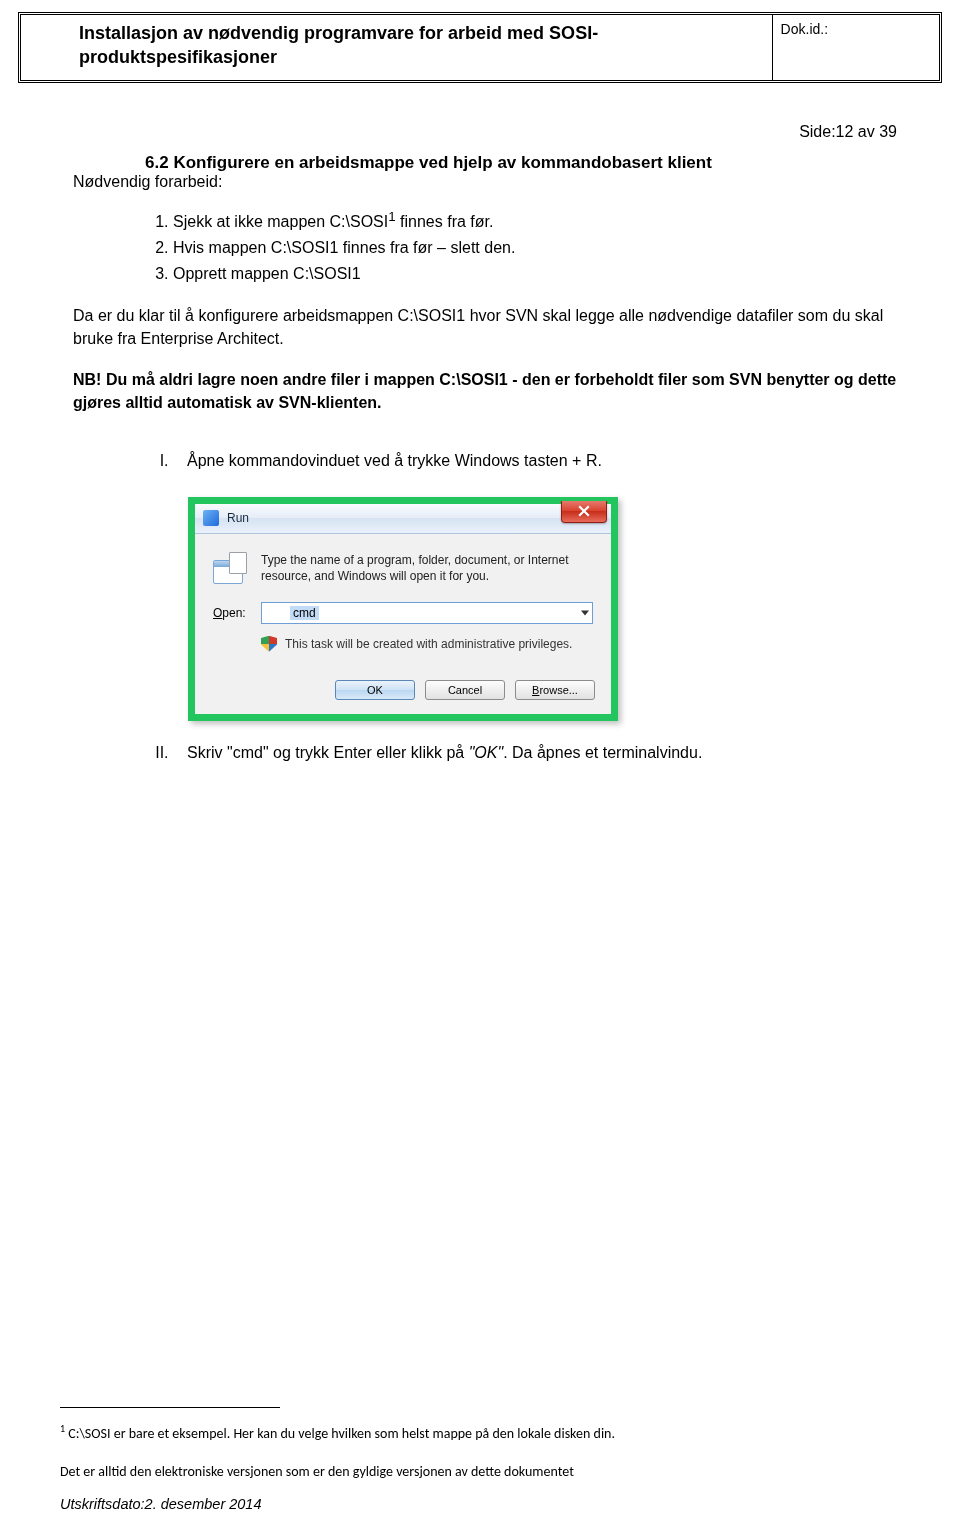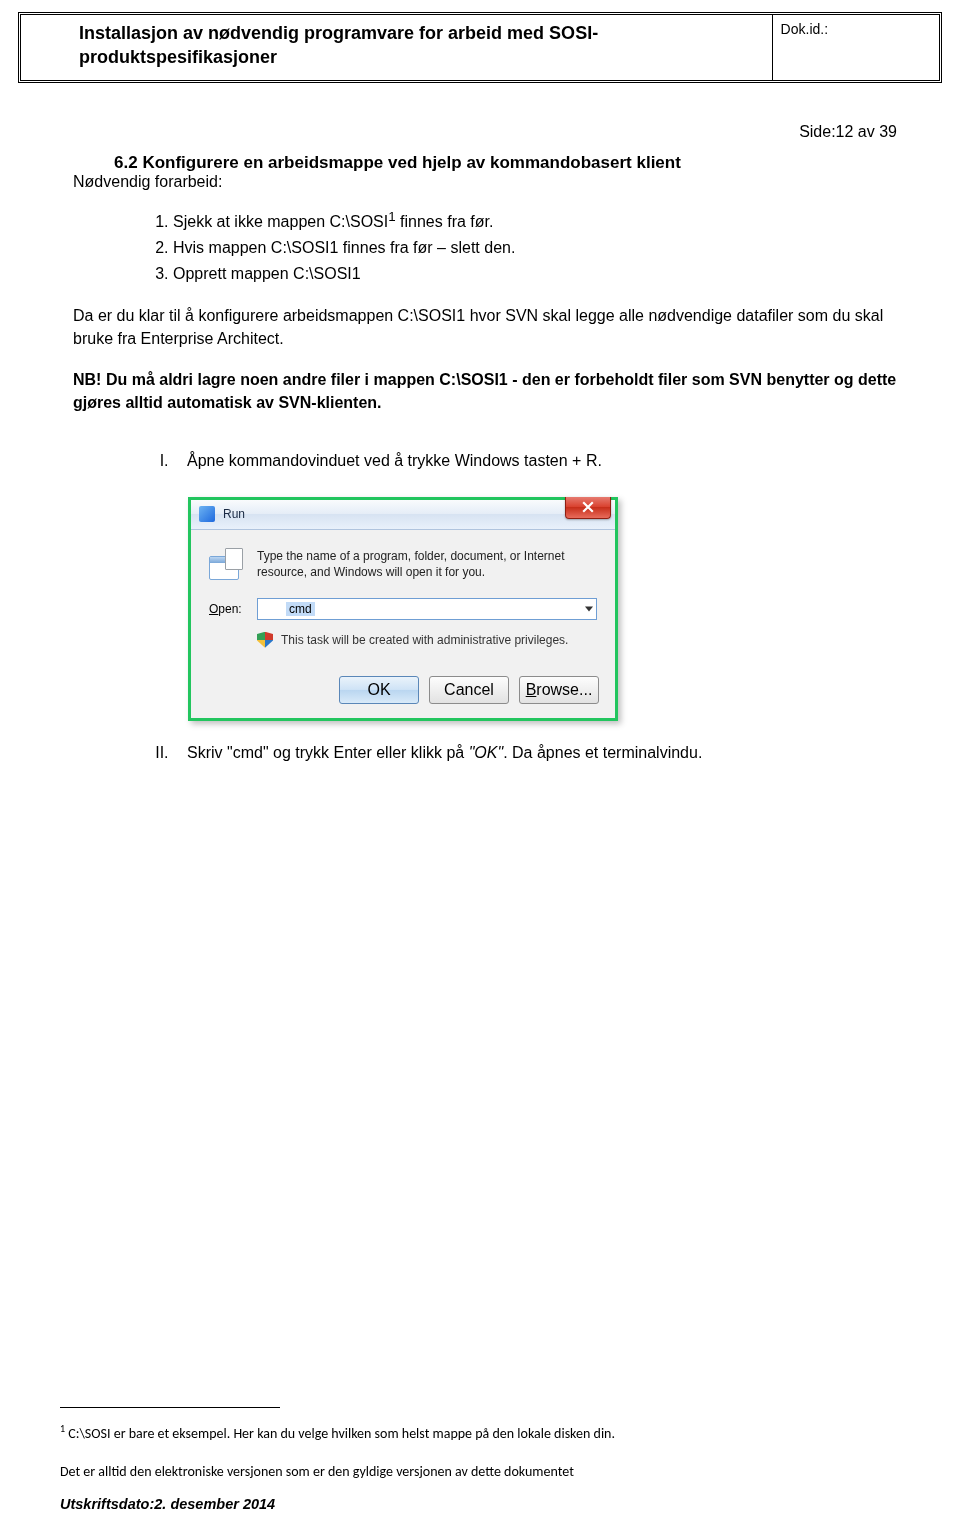--- a/index.html
+++ b/index.html
@@ -35,21 +35,21 @@
     padding: 40px 45px 0 55px;
   }
   .pageno {
     text-align: right;
     font-size: 16px;
     margin-bottom: 12px;
   }
   .sect-heading {
     font-weight: bold;
     font-size: 17px;
-    margin-left: 41px;
+    margin-left: 72px;
   }
   .para {
     font-size: 16px;
     margin-bottom: 16px;
   }
   ol.arabic {
     list-style: decimal;
     margin: 10px 0 18px 100px;
     font-size: 16px;
   }
@@ -69,21 +69,21 @@
     list-style: upper-roman;
     margin-left: 100px;
     font-size: 16px;
   }
   ol.roman li { margin-bottom: 24px; line-height: 1.5; padding-left: 14px; }
 
   
   .run-dialog {
     width: 430px;
     margin: 0 0 20px 115px;
-    border: 3px solid #22c55e;
+    border: 7px solid #22c55e;
     font-family: "Segoe UI", Tahoma, sans-serif;
     font-size: 12px;
     box-shadow: 3px 3px 6px rgba(0,0,0,.25);
     background: #404040;
   }
   .run-titlebar {
     display: flex;
     align-items: center;
     height: 30px;
     background: linear-gradient(to bottom, #f9fbfd 0%, #e5edf7 48%, #d7e3f2 50%, #e9f1fb 100%);
@@ -155,24 +155,24 @@
     width:16px;height:16px;margin-right:8px;display:inline-block;border-radius:2px;
     background: conic-gradient(#d03a2b 0 25%, #2a77c9 25% 50%, #f4c13a 50% 75%, #33a055 75% 100%);
     clip-path: polygon(50% 0,100% 15%,100% 55%,50% 100%,0 55%,0 15%);
   }
   .run-buttons {
     display:flex; justify-content:flex-end; gap:10px;
     padding: 14px 16px 14px 16px;
     background:#f1f1f1;
   }
   .winbtn {
-    min-width:80px; height:28px;
+    min-width:80px; height:20px;
     background:linear-gradient(#fdfdfd,#e2e2e2);
     border:1px solid #8c8c8c; border-radius:3px;
-    font-size:16px; font-family:"Segoe UI",Tahoma,sans-serif;
+    font-size:11px; font-family:"Segoe UI",Tahoma,sans-serif;
     display:flex;align-items:center;justify-content:center;
   }
   .winbtn.ok {
     background:linear-gradient(to bottom,#eaf3fb 0%,#cfe3f6 48%,#b9d6f0 50%,#d9eaf9 100%);
     border-color:#5a87b8;
   }
   .winbtn .ul { text-decoration: underline; }
 
   
   .footnote-sep {
@@ -181,21 +181,21 @@
   .footnote {
     font-family: Calibri, sans-serif;
     font-size:14px; margin-top:14px; line-height:1.3;
   }
   .footnote sup { font-size:10px; }
   .disclaimer {
     font-family: Calibri, sans-serif;
     font-size:14px; margin-top:20px;
   }
   .printdate {
-    font-style:italic; font-weight:bold; font-size:14.5px; margin-top:16px;
+    font-style:italic; font-weight:normal; font-size:14.5px; margin-top:16px;
   }
   .footer-block { position:absolute; bottom:28px; left:60px; right:60px; }
 </style>
 </head>
 <body>
 
 <div class="outer-border">
   <div class="hdr-left">Installasjon av nødvendig programvare for arbeid med SOSI-produktspesifikasjoner</div>
   <div class="hdr-right">Dok.id.:</div>
 </div>

